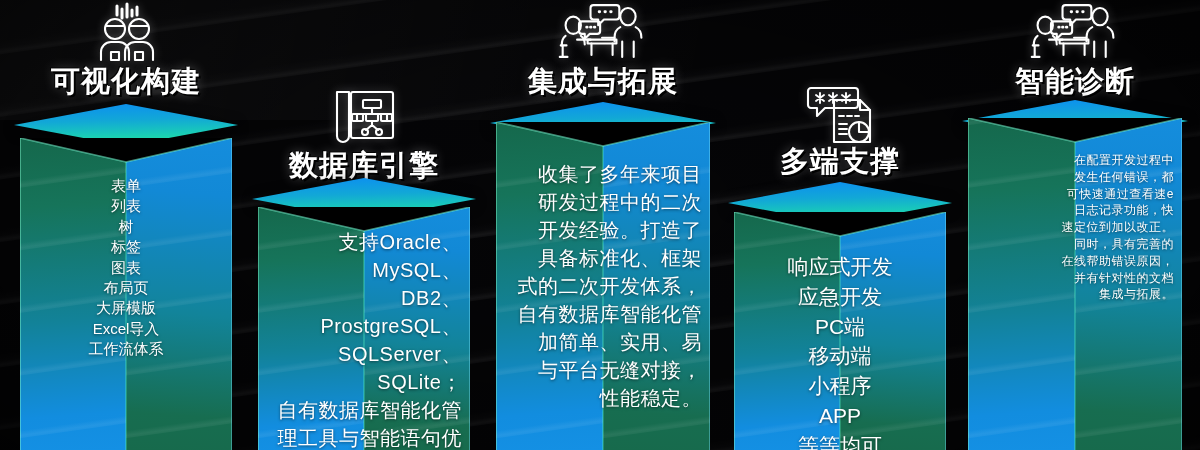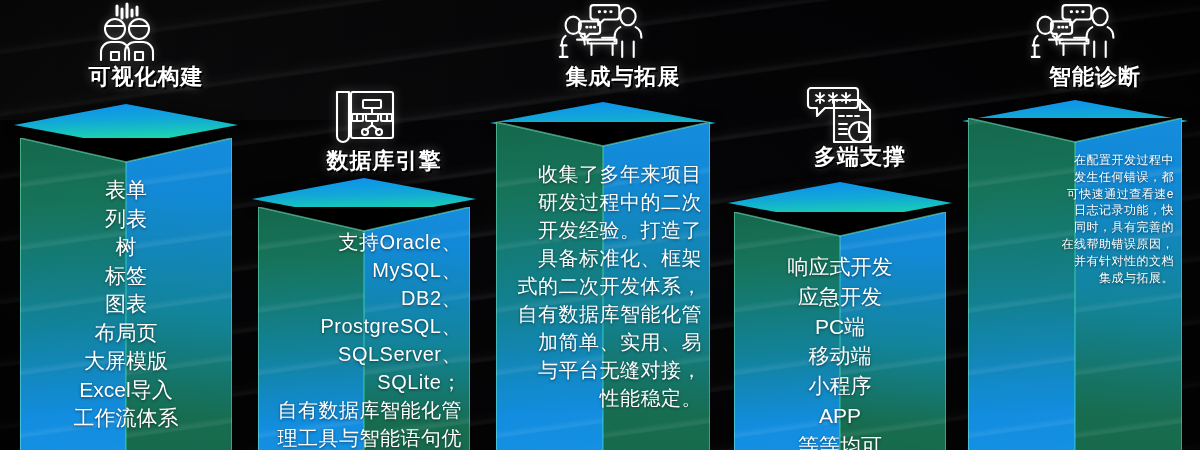--- a/index.html
+++ b/index.html
@@ -45,27 +45,26 @@
     width:74px; height:62px;
   }
   .icon-wrap svg{ width:100%; height:100%; display:block;
       filter:drop-shadow(0 0 5px rgba(255,255,255,.35)); }
 
   .pillar-title{
     position:absolute; left:50%; transform:translateX(-50%);
     white-space:nowrap;
     color:#ffffff;
     font-weight:bold;
-    font-size:22px;
+    font-size:29px;
     letter-spacing:1px;
     text-shadow:
        2px 2px 0 rgba(0,0,0,.95),
       -1px -1px 0 rgba(0,0,0,.9),
        0 0 12px rgba(255,255,255,.30);
-    margin-left: 20px;
   }
 
   
   .cap{
     position:absolute; left:50%; transform:translateX(-50%);
     filter:drop-shadow(0 3px 7px rgba(0,0,0,.85));
   }
   .cap svg{ display:block; }
 
   
@@ -152,21 +151,21 @@
     <div class="box" style="top:138px;width:212px;height:312px">
       <div class="face face-left" style="width:106px"></div>
       <div class="face face-right" style="width:106px"></div>
       <svg class="box-top-shade" viewBox="0 0 212 46" preserveAspectRatio="none">
         <polygon points="0,0 106,24 212,0 212,-4 0,-4" fill="#000"></polygon>
         <polygon points="0,0 106,24 212,0" fill="#000" opacity="0.92"></polygon>
         <path d="M0 0 L106 24 L212 0" fill="none" stroke="rgba(120,255,215,.55)" stroke-width="1.6"></path>
       </svg>
     </div>
 
-    <div class="items " style="top:176px;font-size:21px;line-height:1.36"><div>表单</div><div>列表</div><div>树</div><div>标签</div><div>图表</div><div>布局页</div><div>大屏模版</div><div>Excel导入</div><div>工作流体系</div></div>
+    <div class="items " style="top:176px;font-size:15px;line-height:1.36"><div>表单</div><div>列表</div><div>树</div><div>标签</div><div>图表</div><div>布局页</div><div>大屏模版</div><div>Excel导入</div><div>工作流体系</div></div>
   </div>
     <div class="pillar" style="left: 258px; top: 0px; width: 212px; height: 450px;">
     <div class="icon-wrap" style="top:86px;">
   <svg viewBox="0 0 74 62" fill="none" stroke="#ffffff" stroke-width="2.1" stroke-linecap="round" stroke-linejoin="round">
     <path d="M10 6h12v44a6 6 0 0 1-6 6 6 6 0 0 1-6-6z"></path>
     <rect x="24" y="6" width="42" height="46" rx="2"></rect>
     <rect x="36" y="14" width="18" height="8" rx="1"></rect>
     <path d="M45 22v6M30 34v-6h30v6"></path>
     <rect x="25" y="28" width="11" height="7" rx="1"></rect>
     <rect x="39" y="28" width="12" height="7" rx="1"></rect>
@@ -344,15 +343,15 @@
     <div class="box" style="top:118px;width:214px;height:332px">
       <div class="face face-left" style="width:107px"></div>
       <div class="face face-right" style="width:107px"></div>
       <svg class="box-top-shade" viewBox="0 0 214 46" preserveAspectRatio="none">
         <polygon points="0,0 107,24 214,0 214,-4 0,-4" fill="#000"></polygon>
         <polygon points="0,0 107,24 214,0" fill="#000" opacity="0.92"></polygon>
         <path d="M0 0 L107 24 L214 0" fill="none" stroke="rgba(120,255,215,.55)" stroke-width="1.6"></path>
       </svg>
     </div>
 
-    <div class="items para" style="top:152px;font-size:12px;line-height:1.4"><div>在配置开发过程中</div><div>发生任何错误，都</div><div>可快速通过查看速e</div><div>日志记录功能，快</div><div>同时，具有完善的</div><div>在线帮助错误原因，</div><div>并有针对性的文档</div><div>集成与拓展。</div></div>
+    <div class="items para" style="top:152px;font-size:12px;line-height:1.4"><div>在配置开发过程中</div><div>发生任何错误，都</div><div>可快速通过查看速e</div><div>日志记录功能，快</div><div>速定位到加以改正。</div><div>同时，具有完善的</div><div>在线帮助错误原因，</div><div>并有针对性的文档</div><div>集成与拓展。</div></div>
   </div>
   </div>
 
 </body></html>

